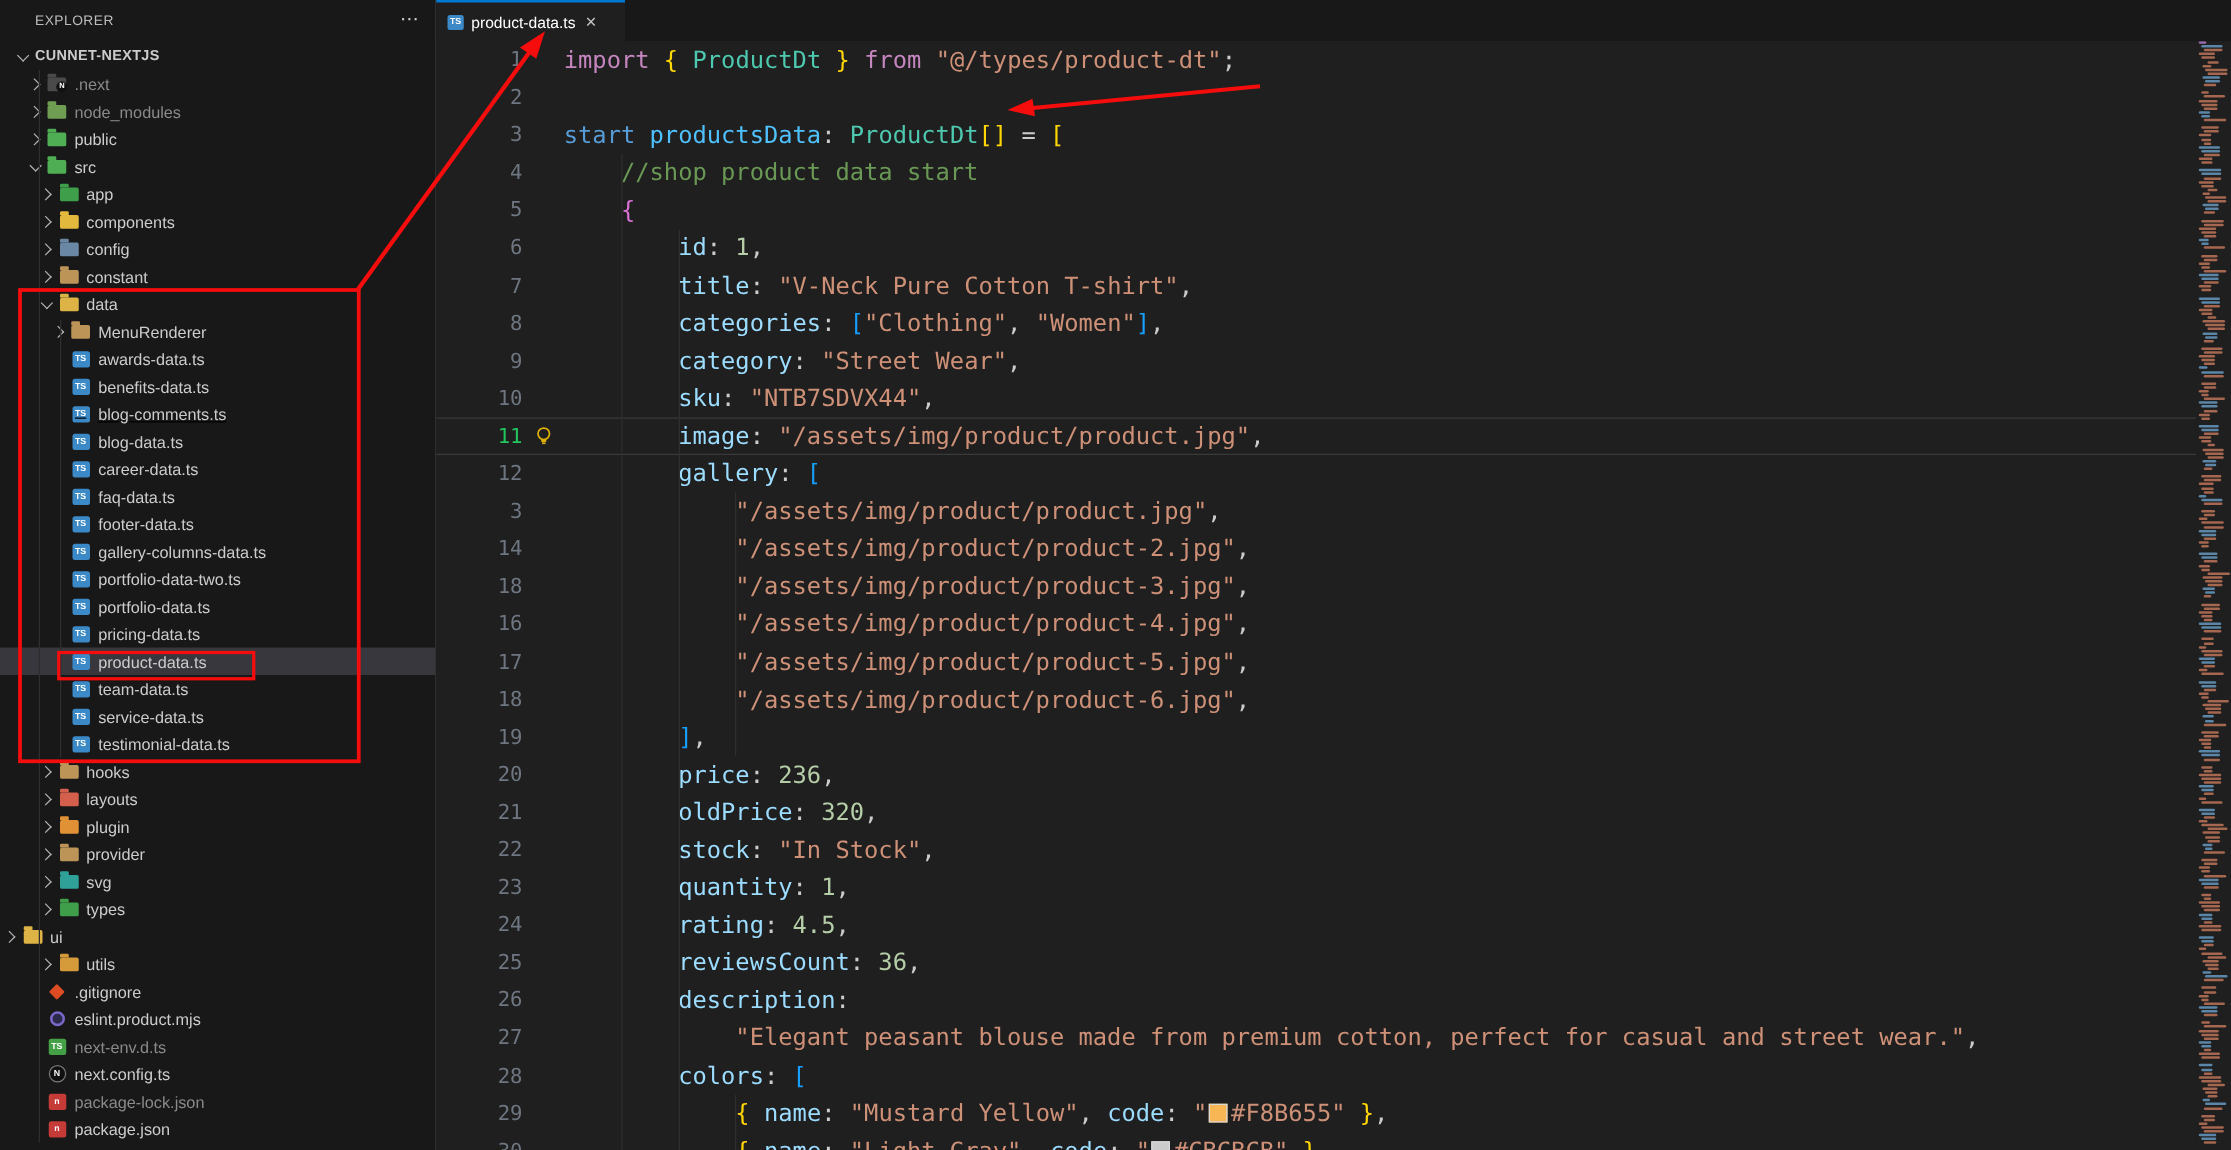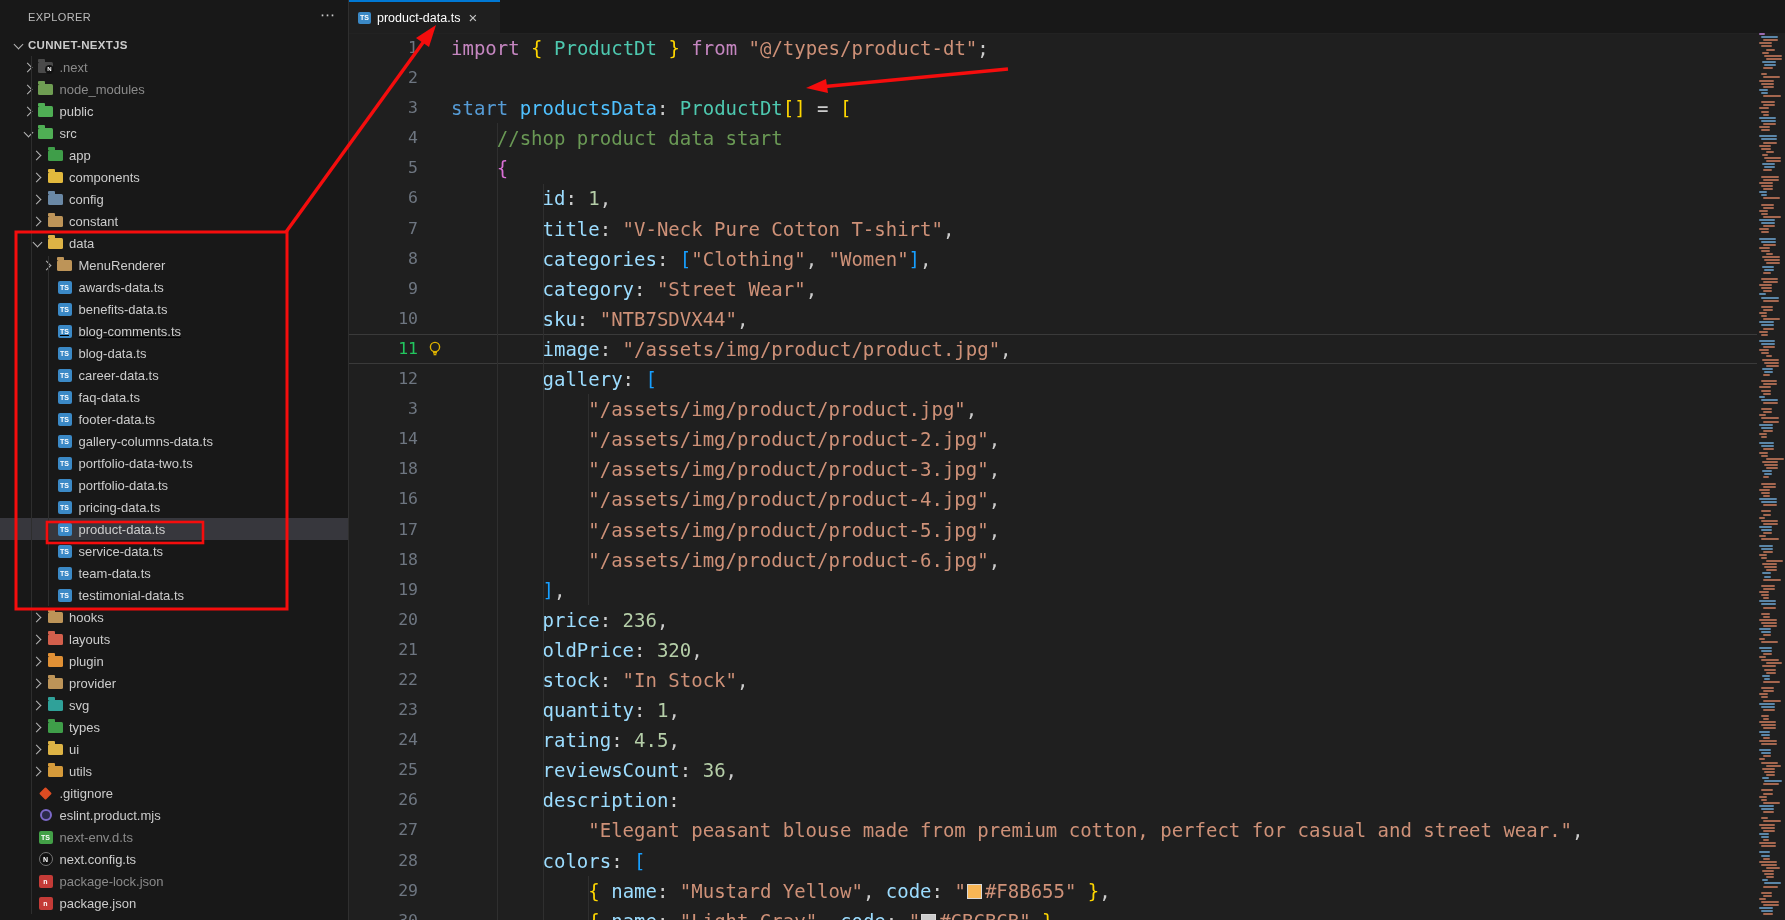--- a/index.html
+++ b/index.html
@@ -248,34 +248,34 @@
           <span class="ticon">
             <span class="badge" style="background: rgb(59, 137, 198);">TS</span>
           </span>
           <span class="tlabel">product-data.ts</span>
         </div>
         <div class="trow" style="padding-left: 38.5px;">
           <span class="chev"></span>
           <span class="ticon">
             <span class="badge" style="background: rgb(59, 137, 198);">TS</span>
           </span>
+          <span class="tlabel">team-data.ts</span>
+        </div>
+        <div class="trow" style="padding-left: 38.5px;">
+          <span class="chev"></span>
+          <span class="ticon">
+            <span class="badge" style="background: rgb(59, 137, 198);">TS</span>
+          </span>
           <span class="tlabel">service-data.ts</span>
         </div>
         <div class="trow" style="padding-left: 38.5px;">
           <span class="chev"></span>
           <span class="ticon">
             <span class="badge" style="background: rgb(59, 137, 198);">TS</span>
           </span>
-          <span class="tlabel">team-data.ts</span>
-        </div>
-        <div class="trow" style="padding-left: 38.5px;">
-          <span class="chev"></span>
-          <span class="ticon">
-            <span class="badge" style="background: rgb(59, 137, 198);">TS</span>
-          </span>
           <span class="tlabel">testimonial-data.ts</span>
         </div>
         <div class="trow" style="padding-left: 29px;">
           <span class="chev">
             <i class="right"></i>
           </span>
           <span class="ticon">
             <span class="folder" style="background: rgb(189, 148, 88);"></span>
           </span>
           <span class="tlabel">hooks</span>
@@ -318,21 +318,21 @@
         </div>
         <div class="trow" style="padding-left: 29px;">
           <span class="chev">
             <i class="right"></i>
           </span>
           <span class="ticon">
             <span class="folder" style="background: rgb(63, 158, 73);"></span>
           </span>
           <span class="tlabel">types</span>
         </div>
-        <div class="trow" style="padding-left: 29px;">
+        <div class="trow" style="">
           <span class="chev">
             <i class="right"></i>
           </span>
           <span class="ticon">
             <span class="folder" style="background: rgb(221, 179, 69);"></span>
           </span>
           <span class="tlabel">ui</span>
         </div>
         <div class="trow" style="padding-left: 29px;">
           <span class="chev">

